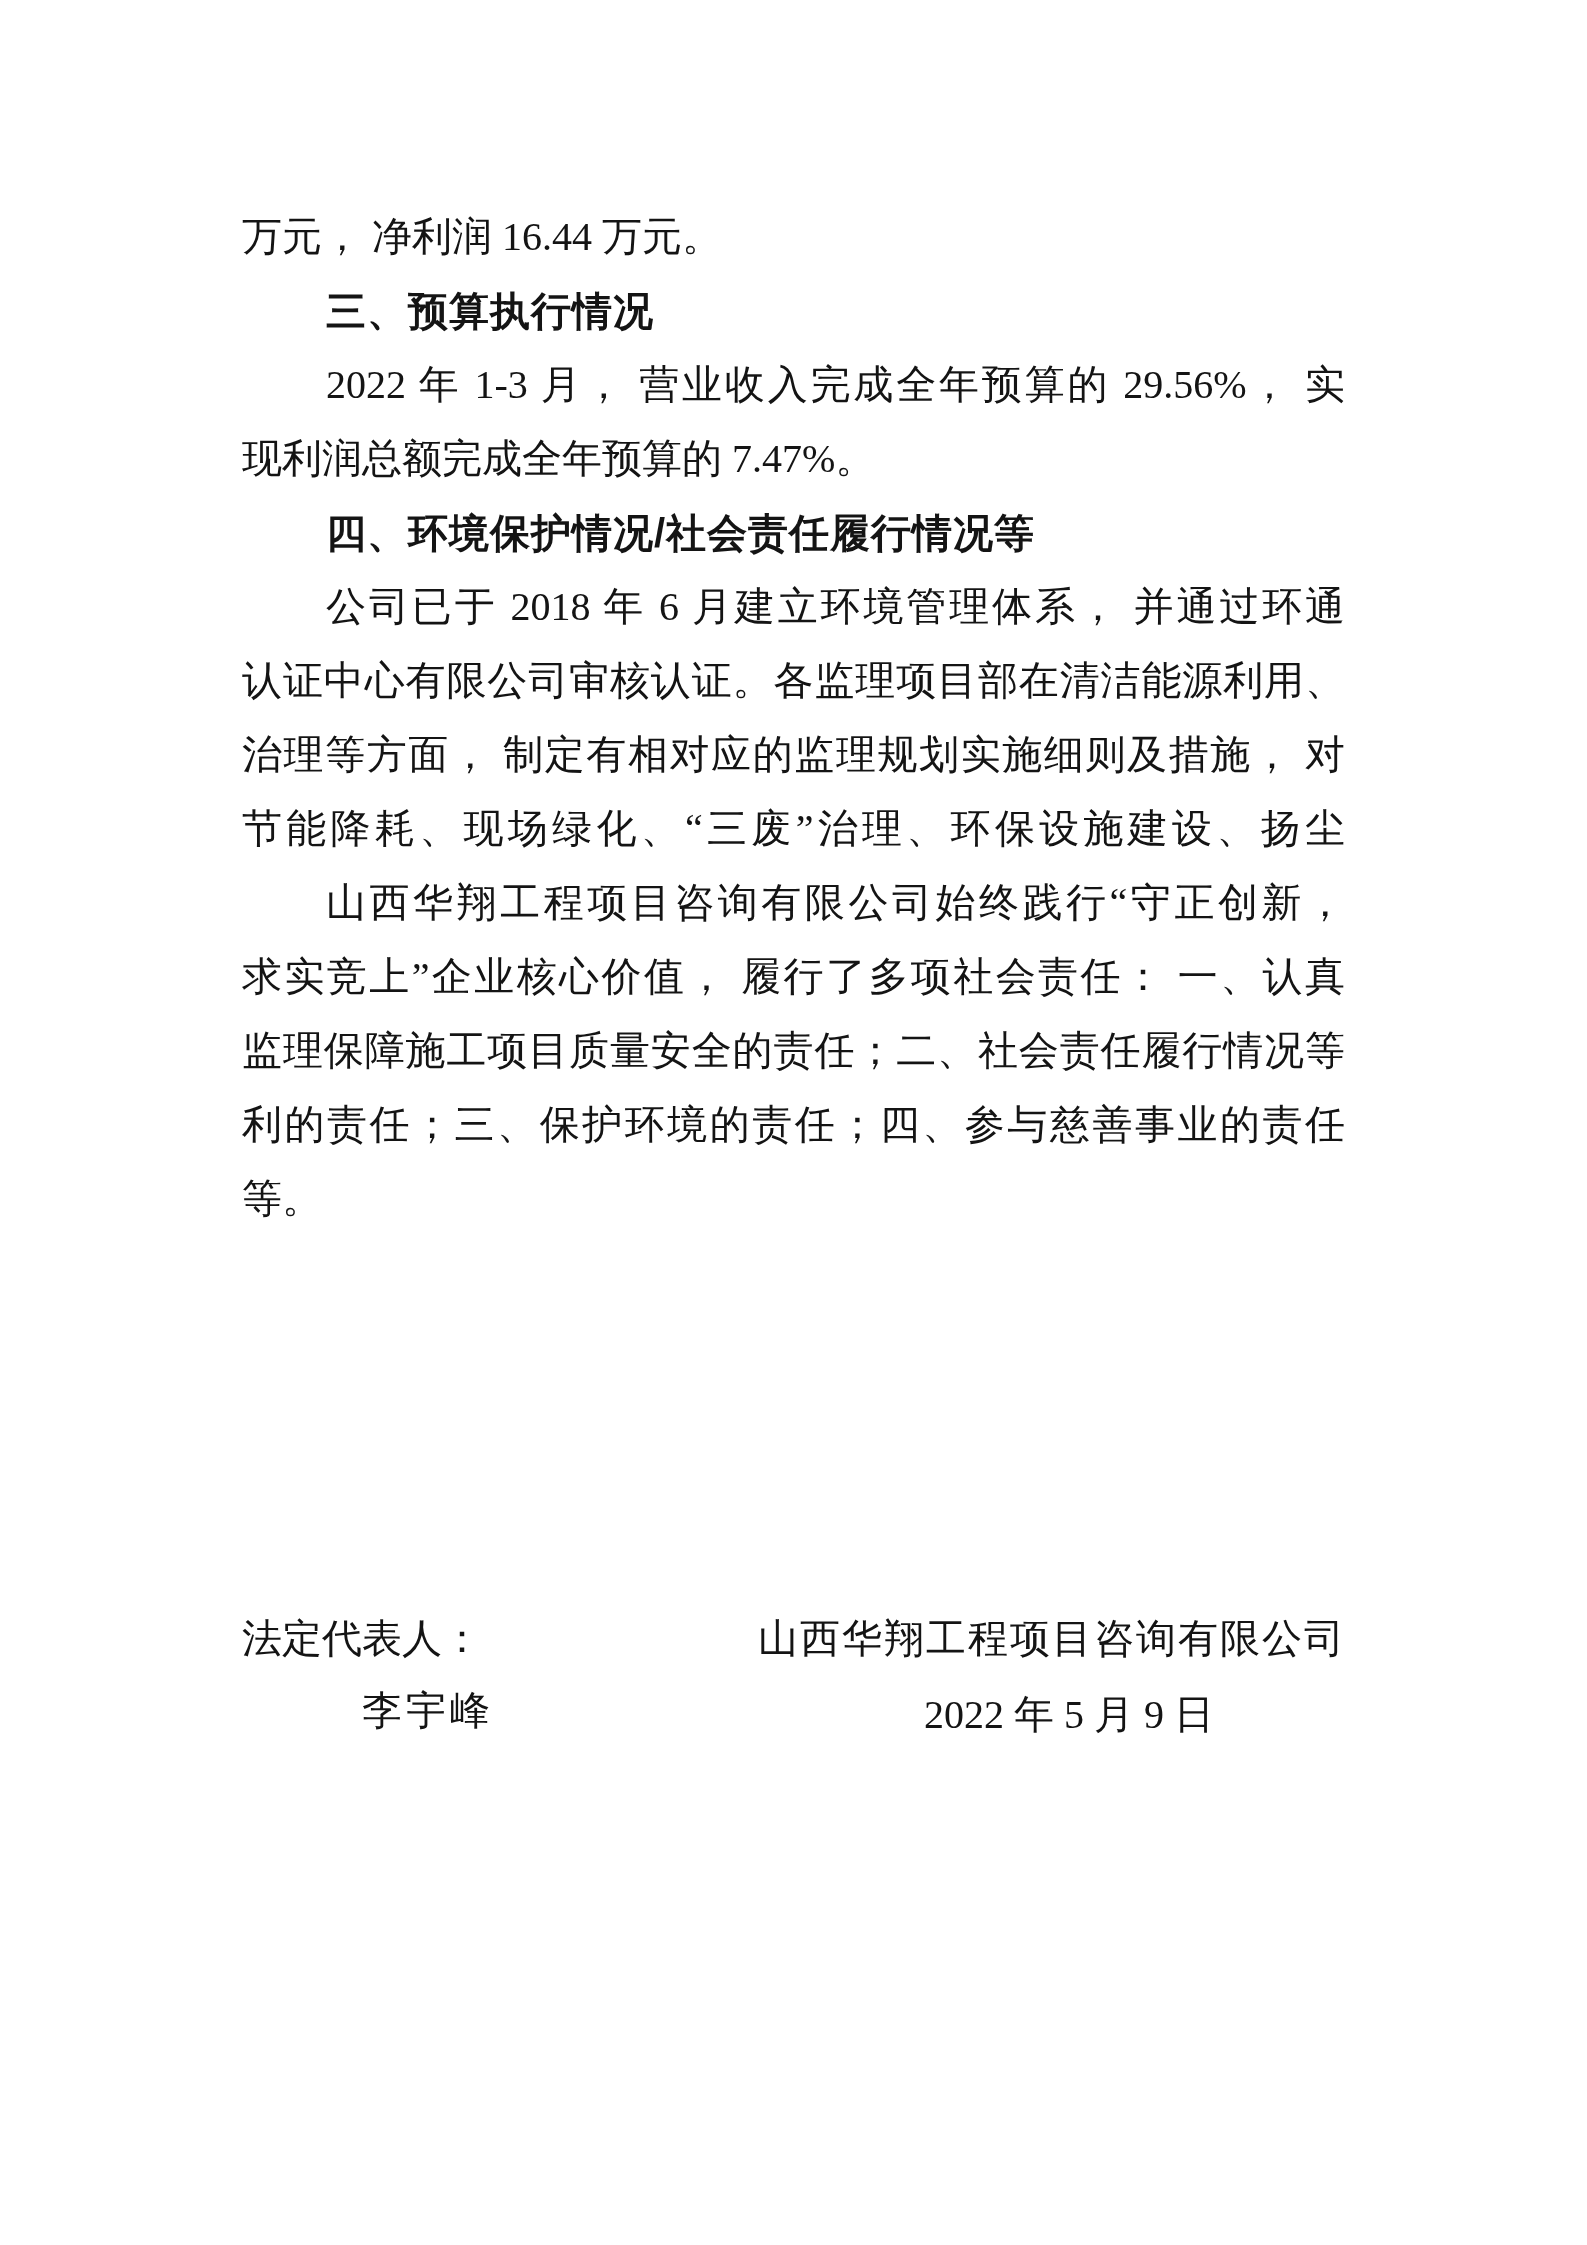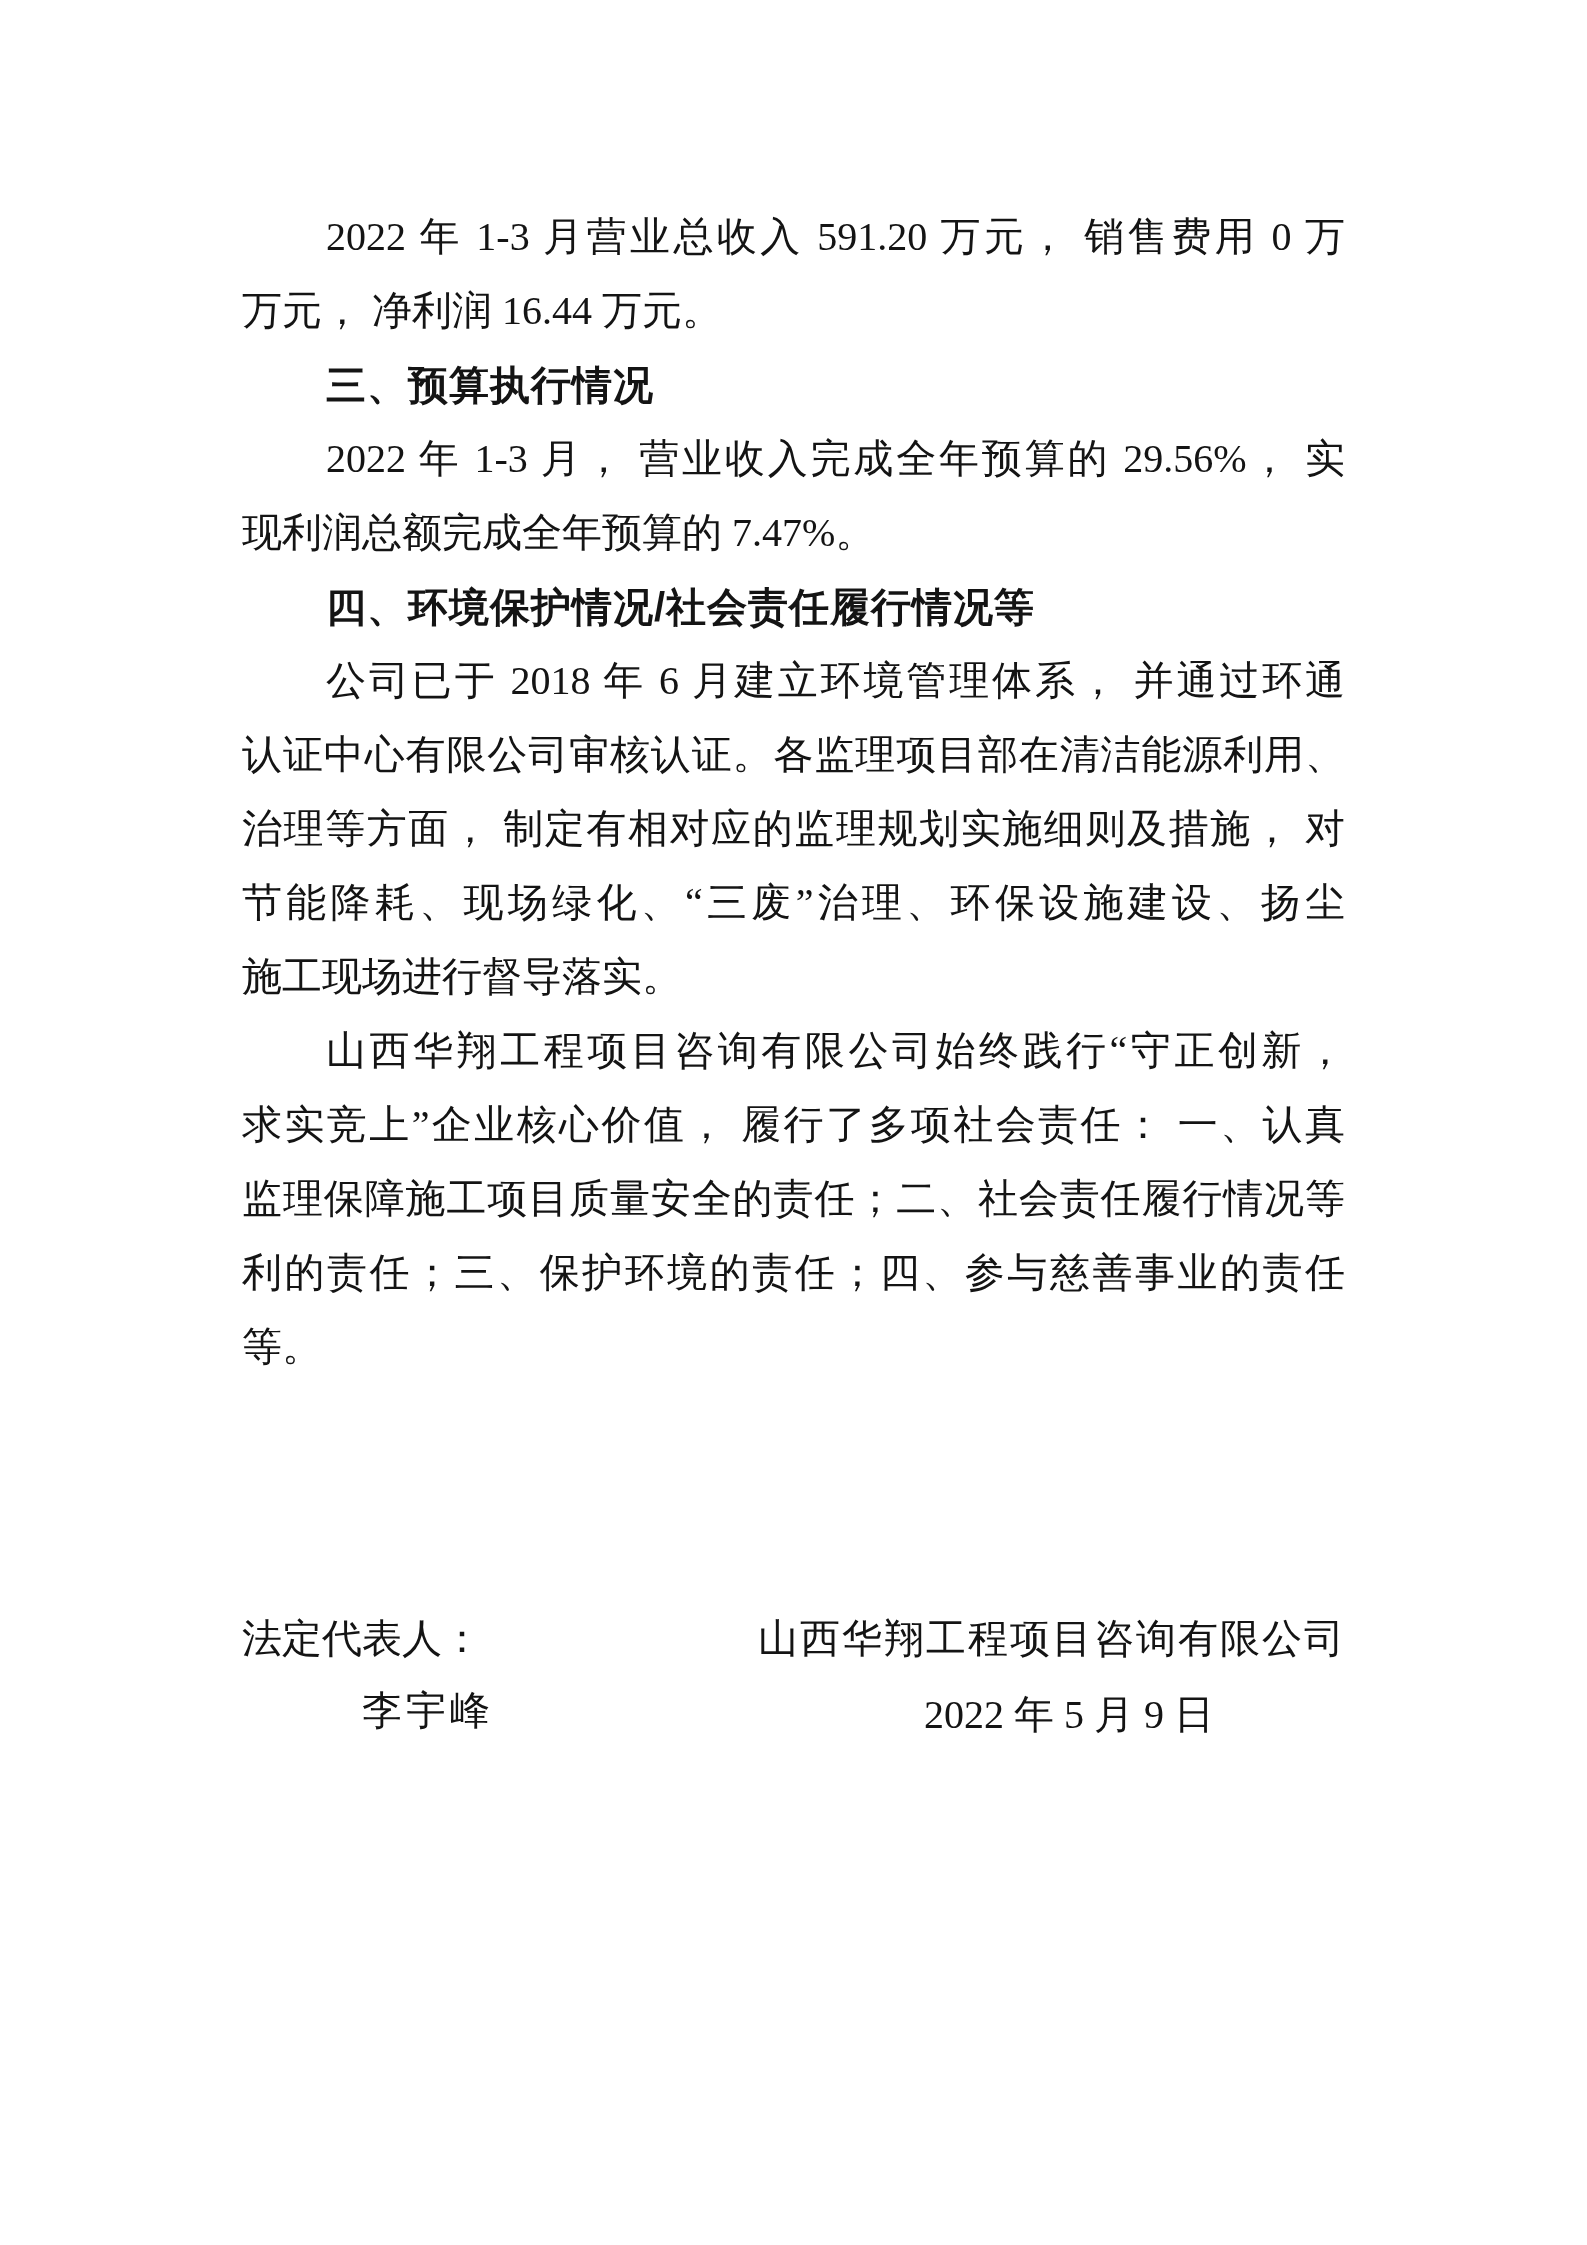--- a/index.html
+++ b/index.html
@@ -56,31 +56,29 @@
   .sig-company { left: 758px; top: 1616px; letter-spacing: 2px; }
   .sig-name    { left: 362px; top: 1688px; letter-spacing: 4px; }
   .sig-date    { left: 924px; top: 1692px; }
 </style>
 </head>
 <body>
 
 <div class="page">
 
   <div class="doc-body">
-    <div class="ln just ind">2022 年 1-3 月营业总收入 591.20 万元， 销售费用 0 万</div>
     <div class="ln">万元， 净利润 16.44 万元。</div>
     <div class="ln head ind">三、预算执行情况</div>
     <div class="ln just ind">2022 年 1-3 月， 营业收入完成全年预算的 29.56%， 实</div>
     <div class="ln">现利润总额完成全年预算的 7.47%。</div>
     <div class="ln head ind">四、环境保护情况/社会责任履行情况等</div>
     <div class="ln just ind">公司已于 2018 年 6 月建立环境管理体系， 并通过环通</div>
     <div class="ln just">认证中心有限公司审核认证。各监理项目部在清洁能源利用、</div>
     <div class="ln just">治理等方面， 制定有相对应的监理规划实施细则及措施， 对</div>
     <div class="ln just">节能降耗、现场绿化、“三废”治理、环保设施建设、扬尘</div>
-    <div class="ln">施工现场进行督导落实。</div>
     <div class="ln just ind">山西华翔工程项目咨询有限公司始终践行“守正创新，</div>
     <div class="ln just">求实竞上”企业核心价值， 履行了多项社会责任： 一、认真</div>
     <div class="ln just">监理保障施工项目质量安全的责任；二、社会责任履行情况等</div>
     <div class="ln just">利的责任；三、保护环境的责任；四、参与慈善事业的责任</div>
     <div class="ln">等。</div>
   </div>
 
   <div class="sig sig-label">法定代表人：</div>
   <div class="sig sig-company">山西华翔工程项目咨询有限公司</div>
   <div class="sig sig-name">李宇峰</div>

